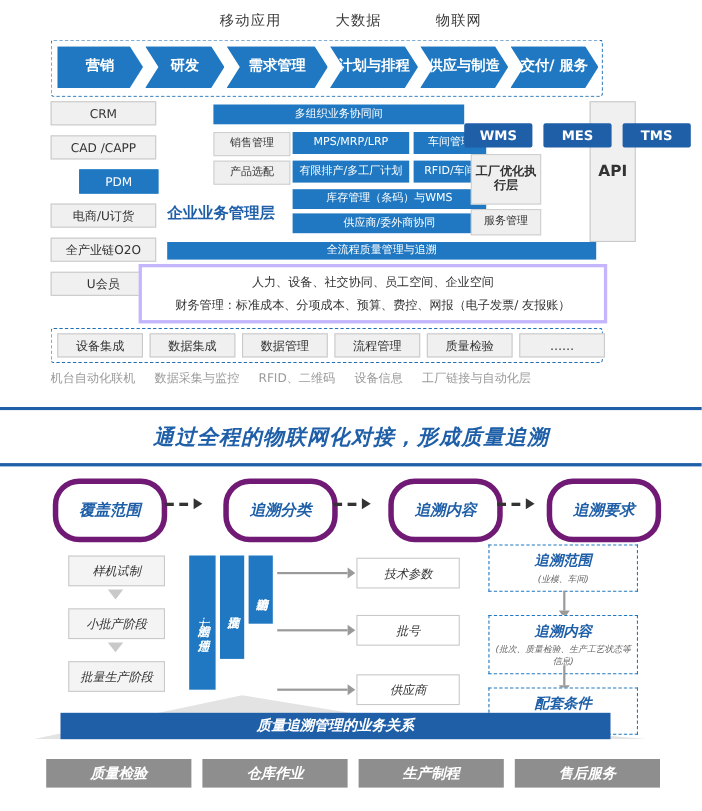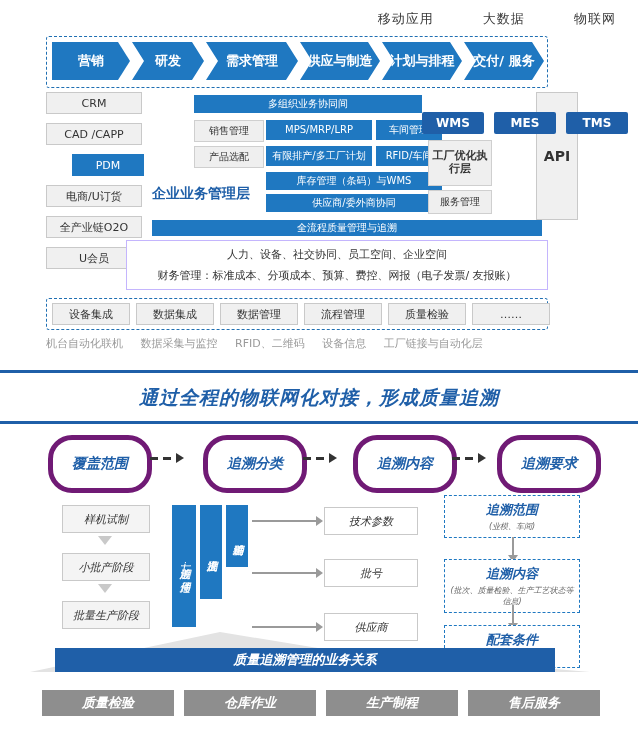--- a/index.html
+++ b/index.html
@@ -6,21 +6,21 @@
   body{
     width:638px;height:737px;
     background:#ffffff;
     font-family:"DejaVu Sans","Liberation Sans",sans-serif;
     font-size:11px;color:#222;
     position:relative;overflow:hidden;
   }
   .panel{position:relative;}
   
   #top{height:372px;width:638px;position:relative;}
-  .toplabels{position:absolute;top:10px;left:0;width:638px;text-align:right;color:#3b3b3b;font-size:13px;letter-spacing:1px;}
+  .toplabels{position:absolute;top:10px;left:0;width:638px;text-align:center;color:#3b3b3b;font-size:13px;letter-spacing:1px;}
   .toplabels span{margin:0 22px;}
   .dashbox{
     position:absolute;left:46px;top:36px;width:500px;height:50px;
     border:1px dashed #1f6fb2;border-radius:3px;background:#fff;
   }
   .chevrons{position:absolute;left:52px;top:42px;display:flex;gap:2px;}
   .chev{
     position:relative;height:38px;background:#1f78c1;color:#fff;
     display:flex;align-items:center;justify-content:center;
     font-size:13px;font-weight:bold;padding:0 6px;box-sizing:border-box;
@@ -44,21 +44,21 @@
     width:70px;margin-left:26px;
   }
   .blue-sm{background:#1f78c1;color:#fff;display:flex;align-items:center;justify-content:center;font-size:10px;text-align:center;line-height:1.15;}
   .gray-sm{background:#efefef;border:1px solid #cfcfcf;color:#333;display:flex;align-items:center;justify-content:center;font-size:10px;text-align:center;line-height:1.15;}
   .apibox{
     position:absolute;right:60px;top:92px;width:40px;height:126px;background:#f0f0f0;border:1px solid #c9c9c9;
     display:flex;align-items:center;justify-content:center;font-size:14px;font-weight:bold;color:#333;
   }
   .bizlabel{position:absolute;left:152px;top:185px;font-size:14px;font-weight:bold;color:#1f5fa8;}
   .whitebar{
-    position:absolute;left:126px;top:240px;width:420px;height:48px;background:#fff;border:1px solid #c4b5fd;
+    position:absolute;left:126px;top:240px;width:420px;height:48px;background:#fff;border:3px solid #c4b5fd;
   }
   .whitebar .l1{position:absolute;top:6px;left:0;width:100%;text-align:center;font-size:11px;color:#333;}
   .whitebar .l2{position:absolute;top:27px;left:0;width:100%;text-align:center;font-size:11px;color:#333;}
   .dashbox2{
     position:absolute;left:46px;top:298px;width:500px;height:30px;border:1px dashed #1f6fb2;border-radius:3px;
   }
   .botrow{position:absolute;left:52px;top:303px;display:flex;gap:6px;}
   .botcell{
     width:76px;height:20px;background:#f0f0f0;border:1px solid #c9c9c9;
     display:flex;align-items:center;justify-content:center;font-size:11px;color:#333;
@@ -123,22 +123,22 @@
     <span>移动应用</span>
     <span>大数据</span>
     <span>物联网</span>
   </div>
 
   <div class="dashbox"></div>
   <div class="chevrons">
     <div class="chev" style="width:78px">营销</div>
     <div class="chev" style="width:72px">研发</div>
     <div class="chev" style="width:92px">需求管理</div>
+    <div class="chev" style="width:80px">计划与排程</div>
     <div class="chev" style="width:80px">供应与制造</div>
-    <div class="chev" style="width:80px">计划与排程</div>
     <div class="chev" style="width:80px">交付/ 服务</div>
   </div>
 
   <div class="leftcol">
     <div class="lgray">CRM</div>
     <div class="lgray">CAD /CAPP</div>
     <div class="lblue">PDM</div>
     <div class="lgray" style="margin-top:7px">电商/U订货</div>
     <div class="lgray">全产业链O2O</div>
     <div class="lgray">U会员</div>

